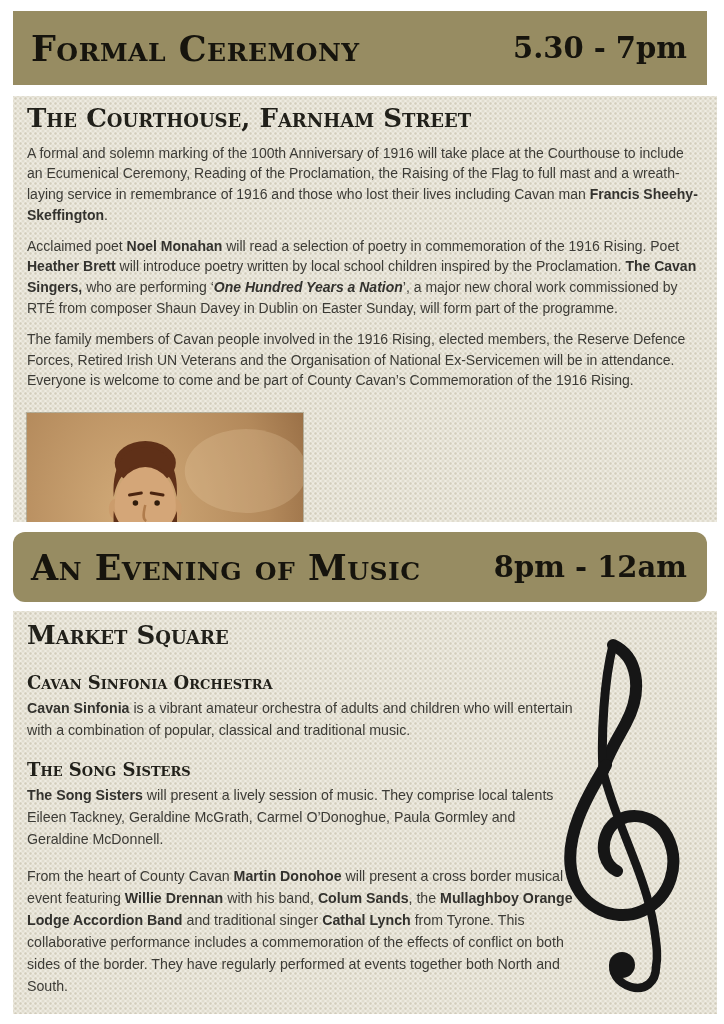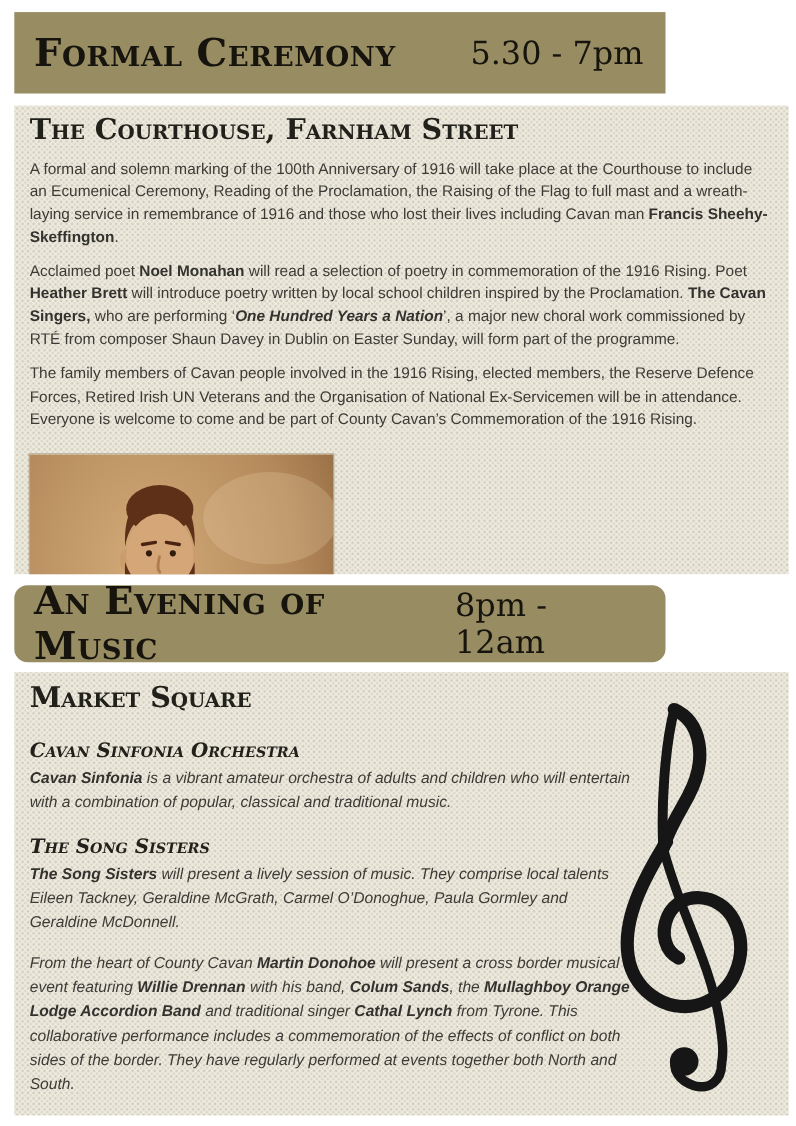--- a/index.html
+++ b/index.html
@@ -1,24 +1,24 @@
 <!DOCTYPE html>
 <html><head>
 <meta charset="utf-8">
 <style>
   html,body{margin:0;padding:0;background:#ffffff;}
   .page{position:relative;width:724px;height:1024px;background:#ffffff;overflow:hidden;
         font-family:"Liberation Sans",sans-serif;}
   
-  .banner{position:absolute;left:13px;width:592px;background:#978c62;
+  .banner{position:absolute;left:13px;width:694px;background:#978c62;
           display:flex;align-items:center;justify-content:space-between;
           padding:0 20px 0 18px;box-sizing:border-box;}
   .banner-title{font-family:"DejaVu Serif",serif;font-variant:small-caps;
           font-weight:700;font-size:35px;color:#16140d;letter-spacing:.5px;}
-  .banner-time{font-family:"DejaVu Serif",serif;font-weight:400;font-size:29px;color:#16140d;}
+  .banner-time{font-family:"DejaVu Serif",serif;font-weight:700;font-size:29px;color:#16140d;}
   #banner1{top:11px;height:74px;}
   #banner2{top:532px;height:70px;border-radius:12px;}
   
   .panel{position:absolute;left:13px;width:704px;box-sizing:border-box;
          background-color:#efece2;
          background-image:
            radial-gradient(circle, rgba(151,140,106,0.32) 0.8px, rgba(151,140,106,0) 1.7px),
            radial-gradient(circle, rgba(151,140,106,0.22) 0.8px, rgba(151,140,106,0) 1.7px);
          background-size:5px 5px,5px 5px;
          background-position:0 0,2.5px 2.5px;}
@@ -35,21 +35,21 @@
   
   .photo{position:relative;flex:0 0 276px;width:276px;height:368px;margin:2px 0 0 0;
          box-shadow:0 0 0 1px rgba(120,110,80,.45);}
   .photo svg{display:block;width:276px;height:368px;}
   .caption{position:absolute;left:18px;right:18px;bottom:14px;
            background:rgba(255,255,255,.74);border-radius:10px;border:1px solid rgba(255,255,255,.9);
            padding:8px 4px;text-align:right;font-weight:700;font-size:19px;line-height:1.4;
            color:#2a2a28;}
   .caption span{display:block;}
   
-  .act{width:552px;font-style:italic;}
+  .act{width:552px;}
   .act h2{font-family:"DejaVu Serif",serif;font-variant:small-caps;font-weight:700;
           font-size:18px;color:#21201a;margin:0 0 3px 0;line-height:1.3;}
   .act p{margin:0;font-size:14.2px;line-height:22px;color:#3c3b36;}
   .act p b{color:#33322e;}
   #act-0{margin-top:19px;}
   #act-1{margin-top:17px;}
   #act-2{margin-top:15px;}
   .clef{position:absolute;top:24px;right:16px;width:140px;height:360px;}
 </style>
 </head>

